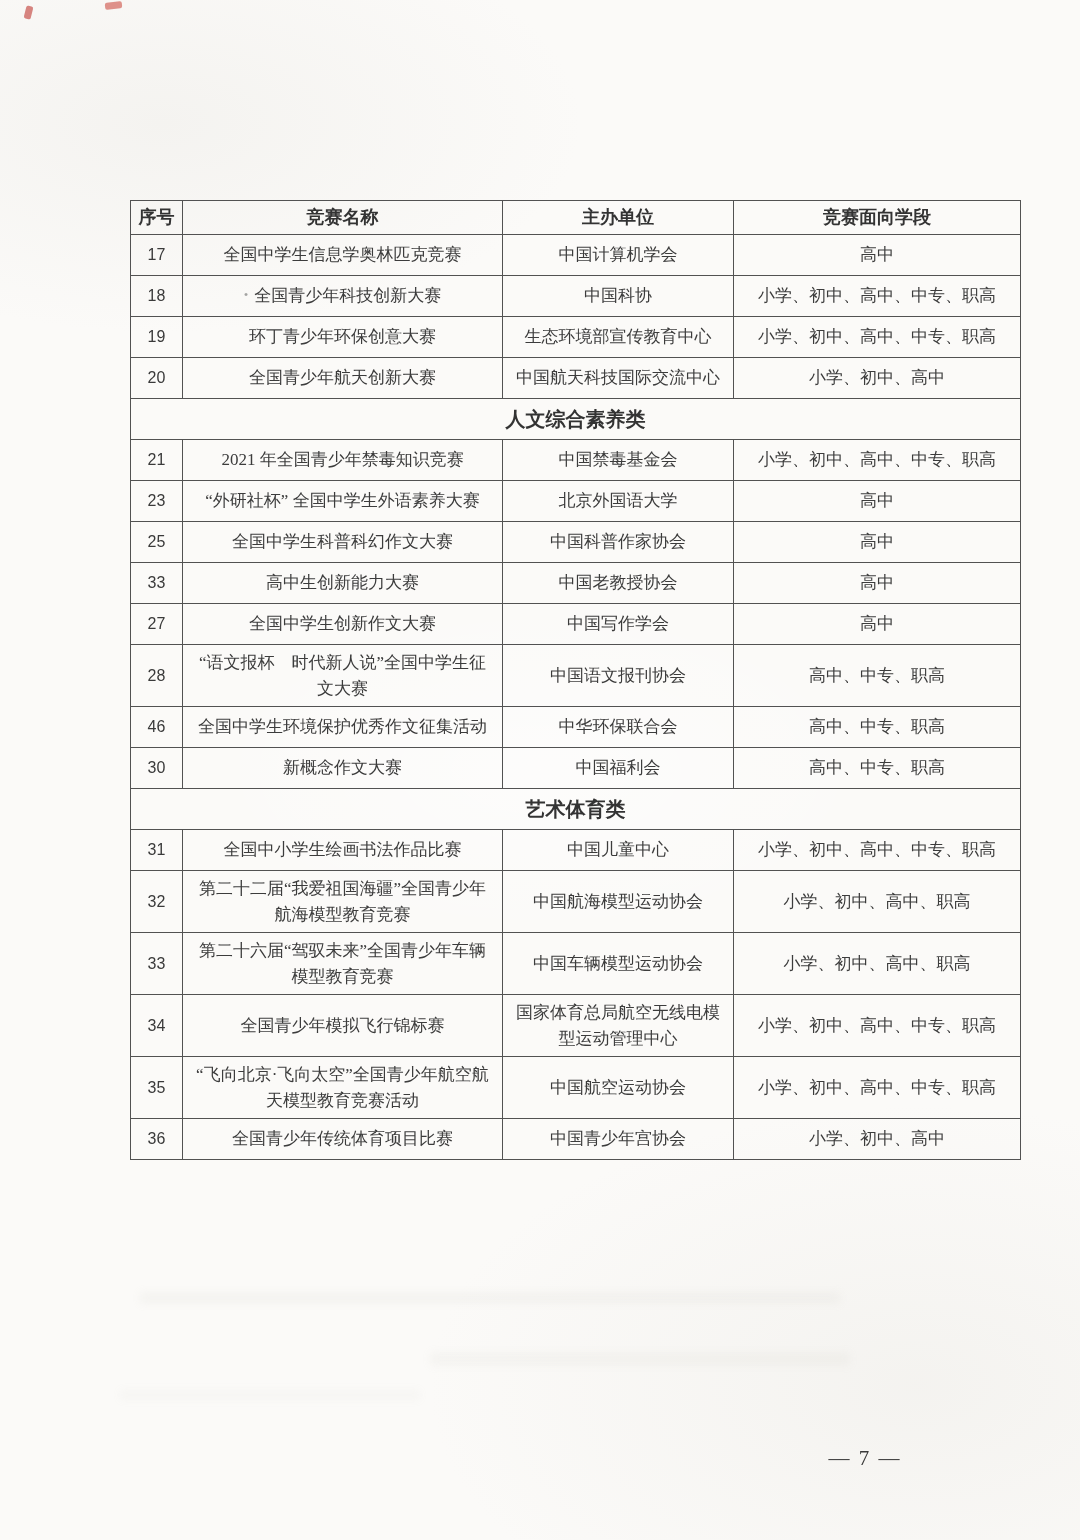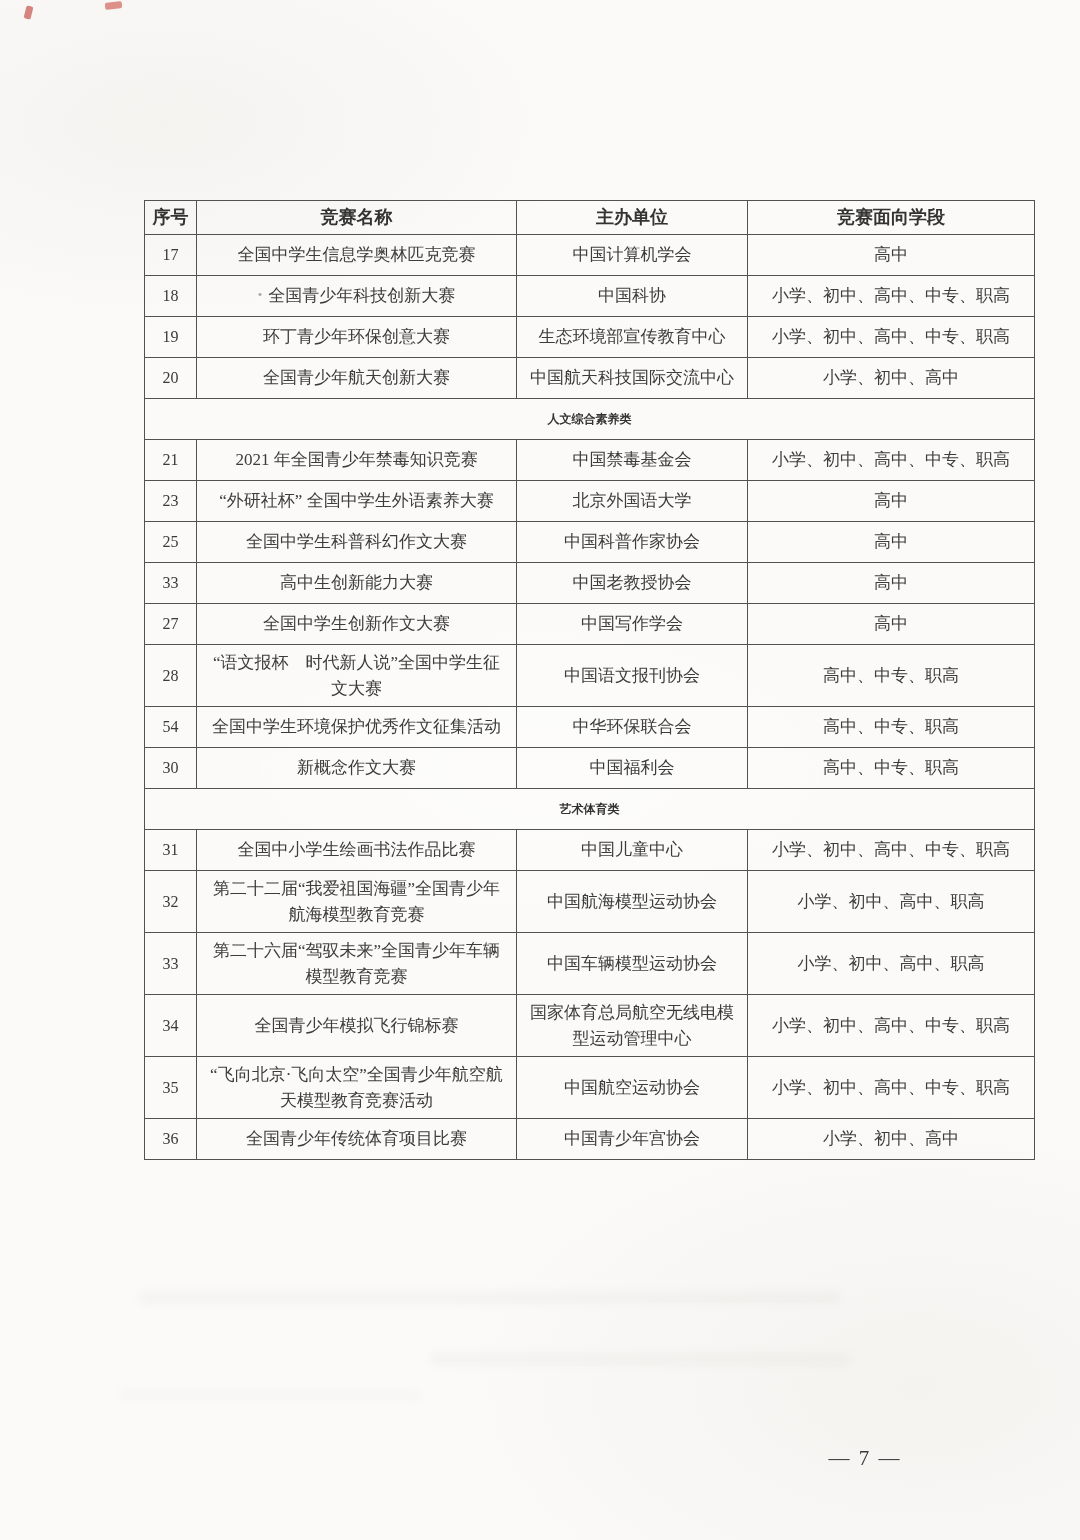--- a/index.html
+++ b/index.html
@@ -27,45 +27,45 @@
   .red-mark-2 {
     position: absolute; left: 105px; top: 2px; width: 17px; height: 7px;
     background: #cf5a50; opacity: .65; transform: rotate(-6deg); border-radius: 2px;
   }
   
   .smudge { position: absolute; background: #b9b8ae; filter: blur(4px); pointer-events: none; }
   .smudge-1 { left: 140px; top: 1292px; width: 700px; height: 12px; opacity: .10; }
   .smudge-2 { left: 430px; top: 1352px; width: 420px; height: 14px; opacity: .09; }
   .smudge-3 { left: 120px; top: 1390px; width: 300px; height: 10px; opacity: .07; }
 
-  .table-wrap { position: absolute; left: 99px; top: 200px; width: 890px; padding-left: 45px; }
+  .table-wrap { position: absolute; left: 85px; top: 200px; width: 890px; padding-left: 45px; }
   table.comp-table {
     width: 890px; table-layout: fixed; border-collapse: collapse;
   }
   .comp-table th, .comp-table td {
     border: 1.5px solid #525252;
     text-align: center; vertical-align: middle;
     font-size: 17px; line-height: 1.5;
     padding: 2px 10px;
   }
   .comp-table th {
     font-family: "Liberation Sans", "DejaVu Sans", sans-serif;
     font-weight: bold; font-size: 18px; color: #333;
     padding: 2px 4px;
   }
   .comp-table td.c-no {
-    font-family: Liberation Serif, serif;
+    font-family: Liberation Sans, sans-serif;
     font-size: 16px; padding: 2px 2px; color: #3a3a3a;
   }
   tr.hh { height: 34px; }
   tr.h1 { height: 41px; }
   tr.h2 { height: 62px; }
   td.section-cell {
     font-family: "Liberation Sans", "DejaVu Sans", sans-serif;
-    font-weight: bold; font-size: 12px; color: #333;
+    font-weight: bold; font-size: 20px; color: #333;
   }
   .faint-mark { opacity: .45; margin-right: 6px; font-size: 13px; vertical-align: 2px; }
   .page-number {
     position: absolute; left: 800px; top: 1446px; width: 130px;
     text-align: center; font-size: 21px; color: #3a3a3a;
     font-family: "Liberation Serif", "DejaVu Serif", serif;
     letter-spacing: 2px;
   }
 </style>
 </head>
@@ -149,21 +149,21 @@
         <td class="c-org">中国写作学会</td>
         <td class="c-level">高中</td>
       </tr>
       <tr class="h2">
         <td class="c-no">28</td>
         <td class="c-name">“语文报杯　时代新人说”全国中学生征文大赛</td>
         <td class="c-org">中国语文报刊协会</td>
         <td class="c-level">高中、中专、职高</td>
       </tr>
       <tr class="h1">
-        <td class="c-no">54</td>
+        <td class="c-no">46</td>
         <td class="c-name">全国中学生环境保护优秀作文征集活动</td>
         <td class="c-org">中华环保联合会</td>
         <td class="c-level">高中、中专、职高</td>
       </tr>
       <tr class="h1">
         <td class="c-no">30</td>
         <td class="c-name">新概念作文大赛</td>
         <td class="c-org">中国福利会</td>
         <td class="c-level">高中、中专、职高</td>
       </tr>

